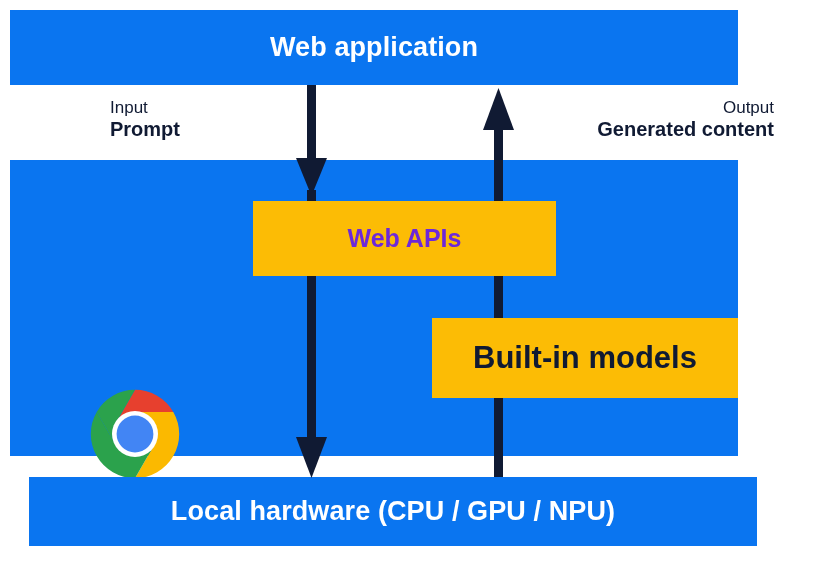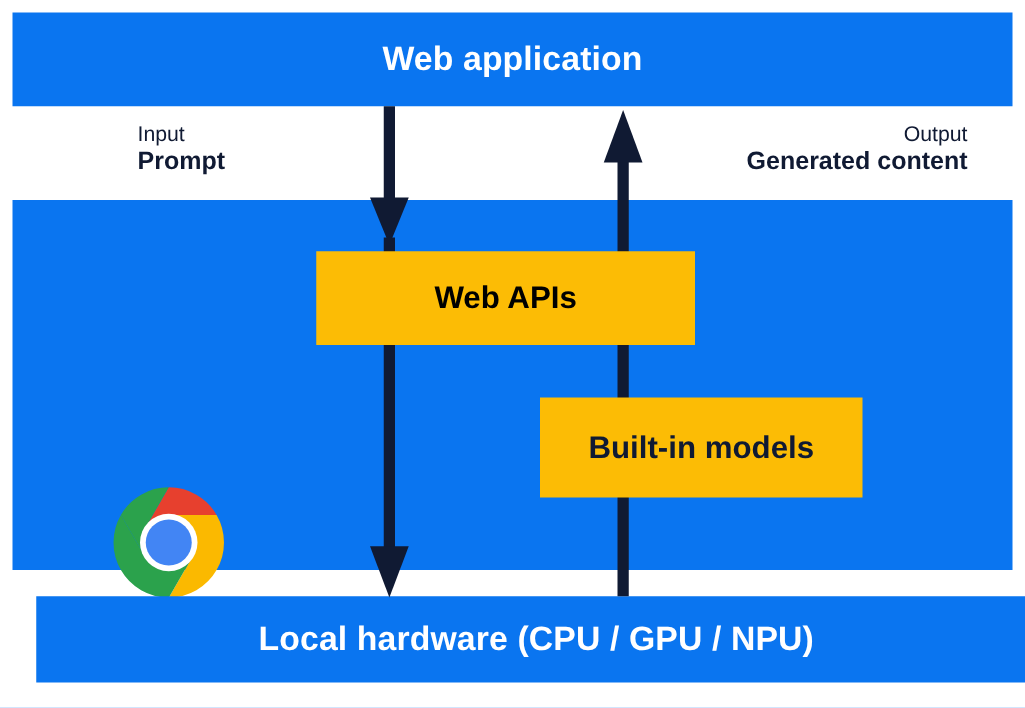--- a/index.html
+++ b/index.html
@@ -16,21 +16,21 @@
     width: 820px;
     height: 566px;
     background: #ffffff;
     overflow: hidden;
   }
 
   
   .band {
     position: absolute;
     left: 10px;
-    width: 800px;
+    width: 728px;
     background: var(--blue, #0a75f0);
     display: flex;
     align-items: center;
     justify-content: center;
   }
   .band-top    { top: 10px;  height: 75px; }
   .band-middle { top: 160px; height: 296px; display: block; }
   .band-bottom { top: 477px; height: 69px; margin-left: 19px; }
 
   .band-title {
@@ -108,23 +108,23 @@
   .box-web-apis {
     left: 253px;
     top: 201px;
     width: 303px;
     height: 75px;
     font-size: 25px;
   }
   .box-builtin {
     left: 432px;
     top: 318px;
-    width: 258px;
+    width: 306px;
     height: 80px;
-    font-size: 25px;
+    font-size: 31px;
     align-items: center;
   }
 </style>
 </head>
 <body>
 
 <div id="diagram" style="--blue: #0a75f0; --amber: #fcbc05; background: rgb(255, 255, 255);">
 
   <div class="band band-top">
     <span class="band-title" style="color: rgb(255, 255, 255);">Web application</span>
@@ -180,21 +180,21 @@
   <div class="io-label io-output">
     <span class="kind">Output</span>
     <span class="value">Generated content</span>
   </div>
 
   <div class="io-label io-input">
     <span class="kind">Input</span>
     <span class="value">Prompt</span>
   </div>
 
-  <div class="amber-box box-web-apis" style="color: #000000;">
+  <div class="amber-box box-web-apis" style="color: #6d28d9;">
     <span>Web APIs</span>
   </div>
 
   <div class="amber-box box-builtin" style="color: rgb(16, 26, 51);">
     <span>
       <span>Built-in models</span><br>
     </span>
   </div>
 
 </div>

